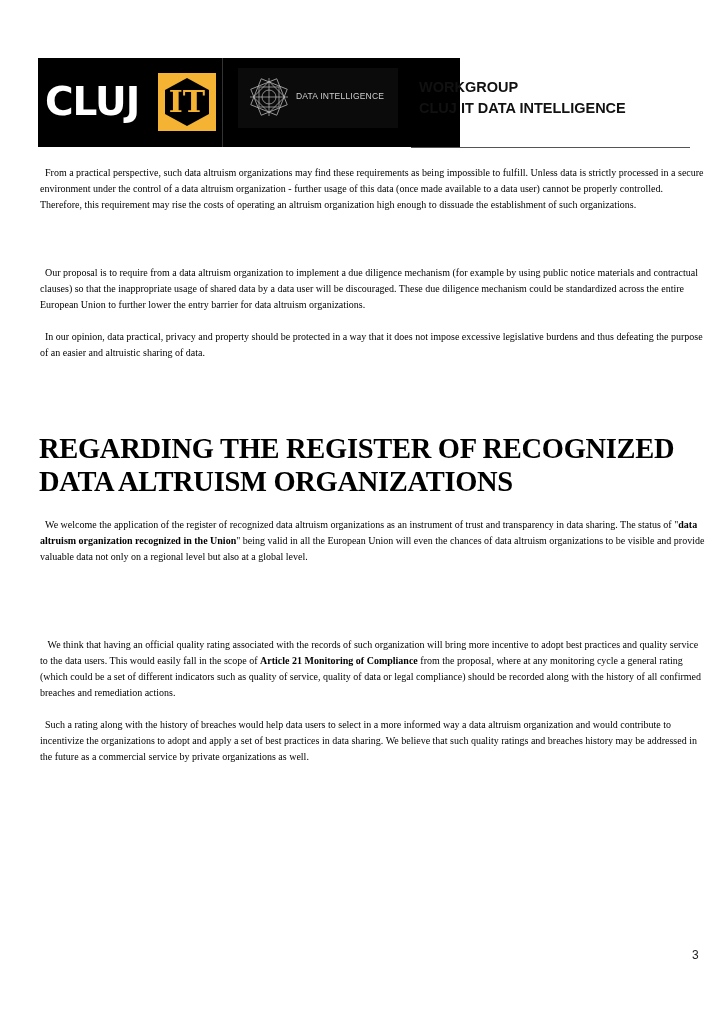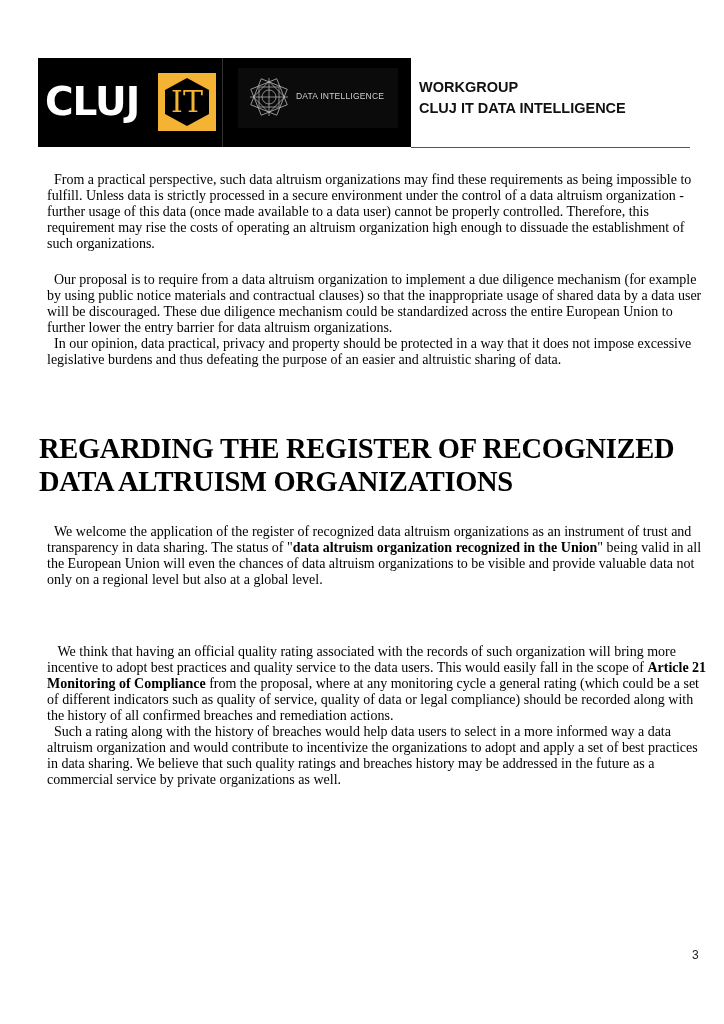--- a/index.html
+++ b/index.html
@@ -1,32 +1,32 @@
 <!DOCTYPE html>
 <html><head>
 <meta charset="utf-8">
 <style>
   html, body { margin: 0; padding: 0; background: #ffffff; }
   body { width: 724px; height: 1024px; position: relative; overflow: hidden; font-family: "Liberation Serif", serif; color: #000; }
 
   .header { position: absolute; left: 38px; top: 58px; width: 652px; height: 89px; }
-  .logo-block { position: absolute; left: 0; top: 0; width: 373px; height: 89px; background: #000; display: flex; }
+  .logo-block { position: absolute; left: 0; top: 0; width: 422px; height: 89px; background: #000; display: flex; }
   .logo-cluj { width: 184px; height: 89px; position: relative; border-right: 1px solid #333; }
   .cluj-text { position: absolute; left: 7px; top: 24px; font-family: "DejaVu Sans", sans-serif; font-weight: bold; font-size: 39px; color: #fff; letter-spacing: -1px; line-height: 40px; }
   .it-box { position: absolute; left: 120px; top: 15px; width: 58px; height: 58px; background: #f5b333; }
   .it-hex { position: absolute; left: 4px; top: 4px; width: 50px; height: 50px; }
-  .it-text { position: absolute; left: 0; top: 10px; width: 58px; text-align: center; font-family: "DejaVu Serif", serif; font-weight: normal; font-size: 30px; color: #f5b333; line-height: 38px; }
+  .it-text { position: absolute; left: 0; top: 10px; width: 58px; text-align: center; font-family: "DejaVu Serif", serif; font-weight: bold; font-size: 30px; color: #f5b333; line-height: 38px; }
   .logo-di { flex: 1; position: relative; text-align: right; }
   .di-inner { position: absolute; left: 15px; top: 10px; width: 160px; height: 60px; background: #0b0b0b; }
   .di-icon { position: absolute; left: 8px; top: 6px; width: 46px; height: 46px; }
   .di-text { position: absolute; left: 58px; top: 23px; font-family: "Liberation Sans", sans-serif; font-size: 8.5px; color: #cfcfcf; letter-spacing: 0.2px; }
   .title-block { position: absolute; left: 373px; top: 0; width: 279px; height: 89px; border-bottom: 1px solid #555; }
   .title-text { position: absolute; left: 8px; top: 19px; font-family: "Liberation Sans", sans-serif; font-weight: bold; font-size: 14.5px; line-height: 21px; color: #111; }
 
-  .para { position: absolute; left: 39px; width: 665px; font-size: 14px; line-height: 16px; margin: 8px; }
+  .para { position: absolute; left: 39px; width: 665px; font-size: 10px; line-height: 16px; margin: 1px; }
   .para b { font-weight: bold; text-align: right; }
   .heading { position: absolute; left: 39px; top: 432px; width: 680px; font-family: "Liberation Serif", serif; font-weight: bold; font-size: 28.5px; line-height: 33px; margin: 0; letter-spacing: -0.3px; }
 
   .page-num { position: absolute; left: 692px; top: 948px; font-family: "Liberation Sans", sans-serif; font-size: 12px; color: #222; }
 </style>
 </head>
 <body>
 
 <div class="header">
   <div class="logo-block">

